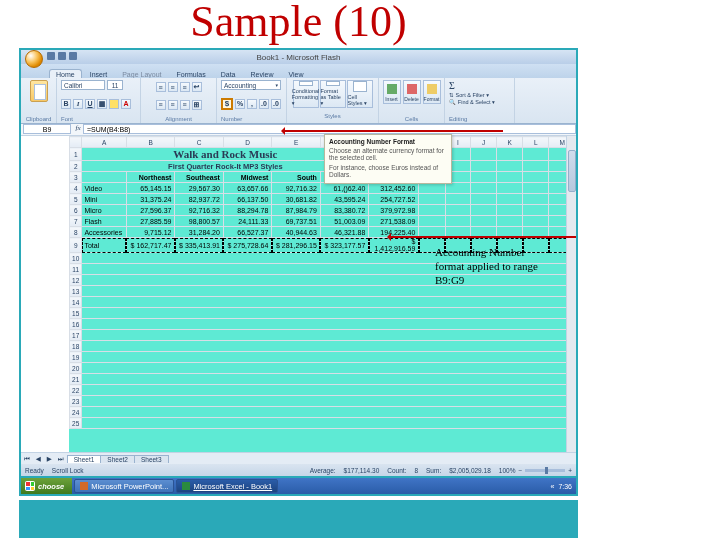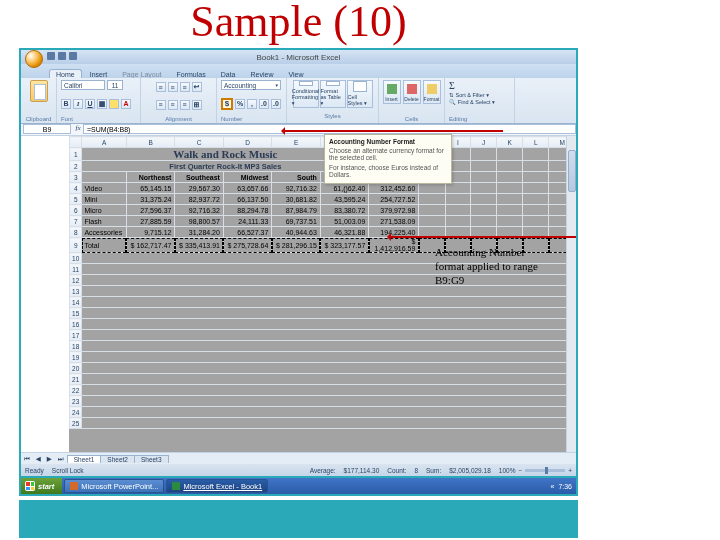--- a/index.html
+++ b/index.html
@@ -47,21 +47,21 @@
   
   .tooltip { position:absolute; left:303px; top:84px; width:128px; background:#fdfdf4; border:1px solid #b8b89e; padding:3px 4px 5px 4px; font-size:6.5px; color:#555; z-index:9; box-shadow: 1px 1px 3px rgba(0,0,0,0.2);}
   .tooltip .tt-bold { font-weight:bold; color:#222; margin-bottom:2px; }
   .tooltip .tt-p { margin-top:3px; }
   
   .fbar { height:12px; background:#f2f6fa; border-bottom:1px solid #c3d3e4; display:flex; font-size:7px; }
   .namebox { width:48px; height:10px; background:#fff; border:1px solid #a8bedb; margin:0 2px; text-align:center; line-height:9px; }
   .fx { width:10px; font-style:italic; font-family:Georgia; color:#2a4465; text-align:center; }
   .fval { flex:1; background:#fff; border:1px solid #a8bedb; height:10px; line-height:9px; padding-left:3px; }
   
-  .sheet { flex:1; position:relative; overflow:hidden; background:#a3a3a3;margin-left:48px; }
+  .sheet { flex:1; position:relative; overflow:hidden; background:#5eead4;margin-left:48px; }
   table.grid { border-collapse:collapse; font-size:7px; color:#000; position:absolute; left:0; top:0; }
   .grid th, .grid td { border:1px solid #d8dee6; height:11px; }
   .grid th { background:linear-gradient(#f4f7fb,#e4ecf5); font-weight:normal; color:#2a4465; font-size:6.5px; }
   .grid th.rowh { width:14px; text-align:center; }
   .grid th.colh { text-align:center; }
   .colB,.colC,.colD,.colE,.colF,.colG { width:52px; }
   .colA { width:46px; }
   .colH,.colI,.colJ,.colK,.colL,.colM { width:34px; }
   .t-title { font-family:'Brush Script MT', cursive, Georgia; font-size:11px; font-weight:bold; color:#2a3b55; text-align:center; }
   .t-sub { font-weight:bold; font-size:7.5px; text-align:center; color:#2a3b55; }
@@ -108,21 +108,21 @@
 
   <div class="excel-frame">
 
     <div class="win-title">
       <div class="orb"></div>
       <div class="qat">
           <span></span>
           <span></span>
           <span></span>
         </div>
-      <span>Book1 - Microsoft Excel</span>
+      <span>Book1 - Microsoft Flash</span>
     </div>
 
     <div class="rtabs">
       <div class="rtab active">Home</div>
       <div class="rtab">Insert</div>
       <div class="rtab faded">Page Layout</div>
       <div class="rtab">Formulas</div>
       <div class="rtab">Data</div>
       <div class="rtab">Review</div>
       <div class="rtab">View</div>
@@ -263,21 +263,21 @@
               <td></td>
               <td></td>
               <td></td>
               <td></td>
               <td></td>
               <td></td>
               <td></td>
             </tr>
         <tr>
               <th class="rowh">2</th>
-              <td colspan="6" class="t-sub">First Quarter Rock-It MP3 Sales</td>
+              <td colspan="6" class="t-sub">First Quarter Rock-It MP3 Styles</td>
               <td></td>
               <td></td>
               <td></td>
               <td></td>
               <td></td>
               <td></td>
               <td></td>
             </tr>
         <tr>
               <th class="rowh">3</th>
@@ -495,21 +495,21 @@
   </div>
 
   <div class="taskbar">
     <div class="startbtn">
       <div class="flag">
           <span></span>
           <span></span>
           <span></span>
           <span></span>
         </div>
-      <span>start</span>
+      <span>choose</span>
     </div>
     <div class="tbtn doc">
         <div class="ico"></div>
         <span>Microsoft PowerPoint...</span>
       </div>
     <div class="tbtn xls active">
         <div class="ico"></div>
         <span>Microsoft Excel - Book1</span>
       </div>
     <div class="tray">

